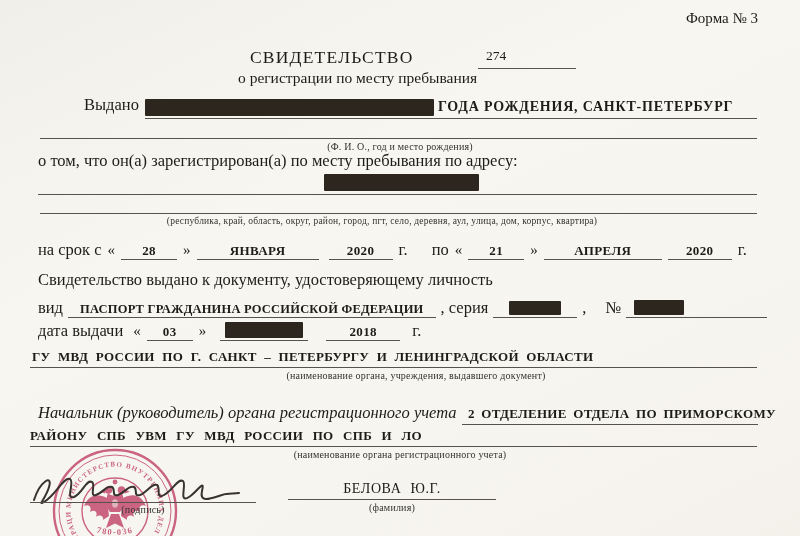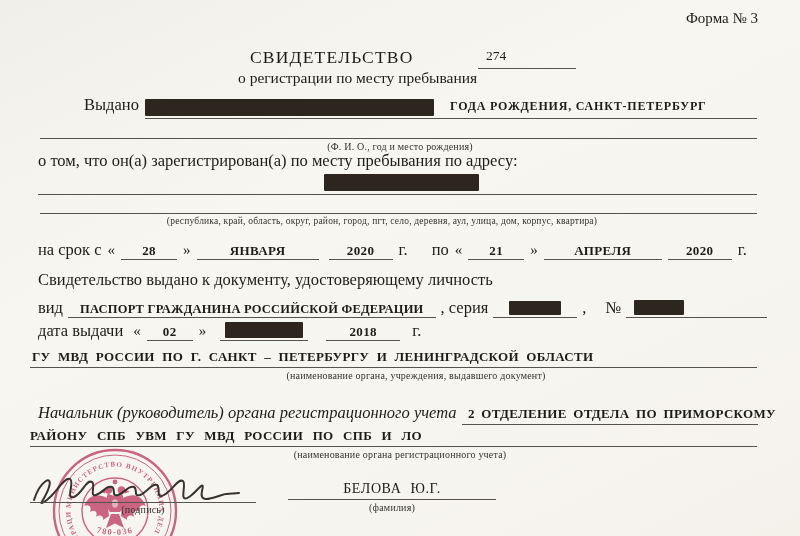--- a/index.html
+++ b/index.html
@@ -19,21 +19,21 @@
   .lbl{font-size:16.5px;white-space:nowrap;}
   .q{font-size:15px;}
   .blank{display:inline-block;border-bottom:1px solid #55534c;text-align:center;white-space:nowrap;}
   .fill{font-weight:700;font-size:13px;letter-spacing:.4px;white-space:nowrap;}
   .body-line{position:absolute;font-size:16.5px;white-space:nowrap;}
   .bold-cond{position:absolute;font-weight:700;font-size:13px;letter-spacing:.3px;white-space:nowrap;}
   .title{font-size:17.5px;letter-spacing:1.2px;}
   .subtitle{font-size:15.5px;}
   .form-label{font-size:15px;}
   .cert-no{font-size:13.5px;border-bottom:1px solid #55534c;text-align:left;padding-left:8px;}
-  .issued-suffix{font-weight:700;font-size:12px;letter-spacing:.8px;white-space:nowrap;margin-left:12px;}
+  .issued-suffix{font-weight:700;font-size:14px;letter-spacing:.8px;white-space:nowrap;}
   .surname{position:absolute;font-size:14px;letter-spacing:.6px;word-spacing:5px;text-align:center;}
   .z4{z-index:4;}
 </style>
 </head>
 <body>
 
 <div class="page">
 
   <div class="abs form-label" style="top:10px;right:42px;">Форма № 3</div>
   <div class="abs title" style="top:47px;left:250px;">СВИДЕТЕЛЬСТВО</div>
@@ -78,21 +78,21 @@
     <span class="lbl">, серия</span>
     <span class="blank" style="width:84px;"><span class="redact-inline" style="width:52px;height:14px;"></span></span>
     <span class="lbl">,</span>
     <span class="lbl" style="margin-left:14px;">№</span>
     <span class="blank" style="flex:1;text-align:left;"><span class="redact-inline" style="width:50px;height:15px;margin-left:8px;"></span></span>
   </div>
 
   <div class="frow" style="top:321px;left:38px;gap:6px;">
     <span class="lbl">дата выдачи</span>
     <span class="q" style="margin-left:4px;">«</span>
-    <span class="blank" style="width:46px;"><span class="fill">02</span></span>
+    <span class="blank" style="width:46px;"><span class="fill">03</span></span>
     <span class="q">»</span>
     <span class="blank" style="width:88px;margin-left:8px;"><span class="redact-inline" style="width:78px;height:16px;"></span></span>
     <span class="blank" style="width:74px;margin-left:12px;"><span class="fill">2018</span></span>
     <span class="lbl" style="margin-left:6px;">г.</span>
   </div>
 
   <div class="bold-cond" style="top:349px;left:32px;word-spacing:4px;">ГУ МВД РОССИИ ПО Г. САНКТ – ПЕТЕРБУРГУ И ЛЕНИНГРАДСКОЙ ОБЛАСТИ</div>
   <div class="rule" style="top:367px;left:30px;width:727px;"></div>
   <div class="cap" style="top:370px;left:0;width:800px;padding-left:16px;">(наименование органа, учреждения, выдавшего документ)</div>
 

